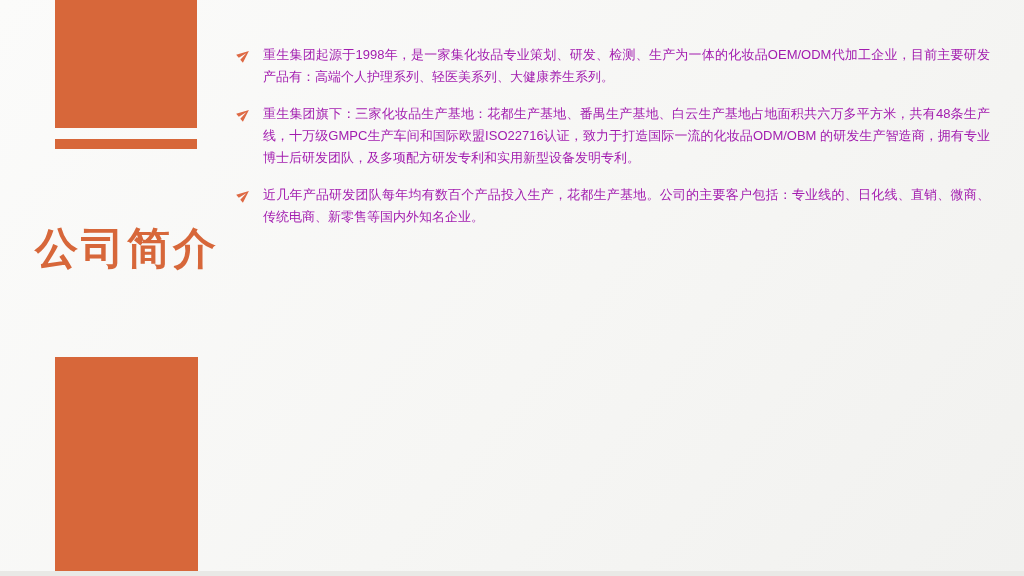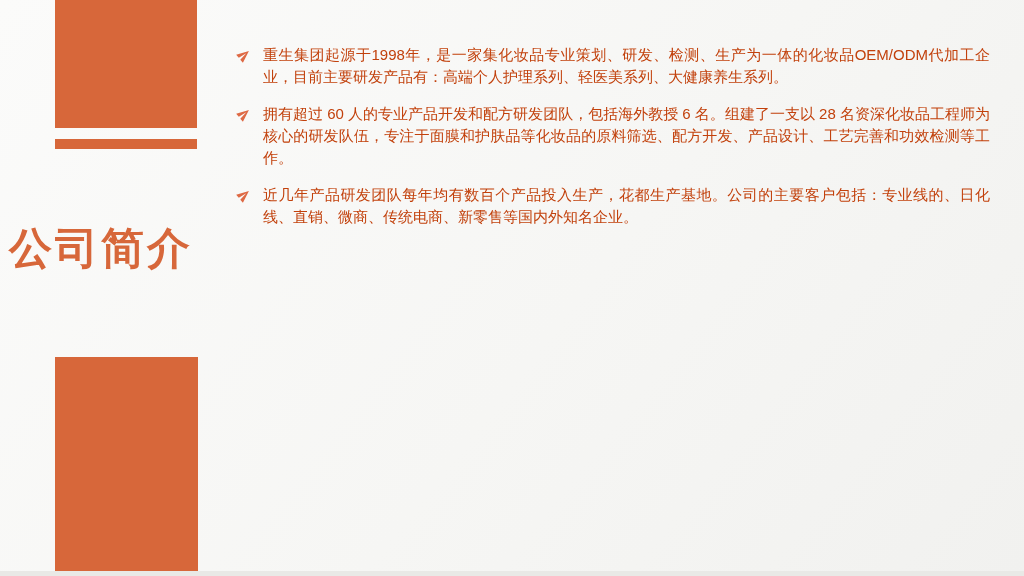--- a/index.html
+++ b/index.html
@@ -30,28 +30,29 @@
   .accent-bar {
     position: absolute;
     left: 55px;
     top: 139px;
     width: 142px;
     height: 10px;
     background: #D7673A;
   }
   .page-title {
     position: absolute;
-    left: 9px;
+    left: 27px;
     top: 220px;
     width: 200px;
     font-size: 43px;
     font-weight: 700;
     letter-spacing: 3px;
     color: #D7673A;
     white-space: nowrap;
+    text-align: center;
   }
   .decor-rect-bottom {
     position: absolute;
     left: 55px;
     top: 357px;
     width: 143px;
     height: 215px;
     background: #D7673A;
   }
   .bottom-strip {
@@ -86,23 +87,23 @@
   }
   .bullet-marker svg {
     width: 14px;
     height: 14px;
     transform: rotate(-40deg);
     fill: #DE6A45;
     display: block;
   }
   .bullet-text {
     flex: 1;
-    font-size: 15px;
+    font-size: 13px;
     line-height: 22px;
-    color: #c2410c;
+    color: #a21caf;
     text-align: justify;
   }
 </style>
 </head>
 <body>
 
 <div class="slide">
 
   <div class="decor-square-top"></div>
   <div class="accent-bar"></div>
@@ -115,31 +116,31 @@
 
       <li class="bullet-item">
         <span class="bullet-marker">
           <svg viewBox="0 0 24 24">
               <path d="M2.01 21L23 12 2.01 3 2 10l15 2-15 2z"></path>
             </svg>
         </span>
         <span class="bullet-text">重生集团起源于1998年，是一家集化妆品专业策划、研发、检测、生产为一体的化妆品OEM/ODM代加工企业，目前主要研发产品有：高端个人护理系列、轻医美系列、大健康养生系列。</span>
       </li>
 
-
-
-
       <li class="bullet-item">
         <span class="bullet-marker">
           <svg viewBox="0 0 24 24">
               <path d="M2.01 21L23 12 2.01 3 2 10l15 2-15 2z"></path>
             </svg>
         </span>
-        <span class="bullet-text">拥有超过 60 人的专业产品开发和配方研发团队，包括海外教授 6 名。组建了一支以 28 名资深化妆品工程师为核心的研发队伍，专注于面膜和护肤品等化妆品的原料筛选、配方开发、产品设计、工艺完善和功效检测等工作。</span>
+        <span class="bullet-text">重生集团旗下：三家化妆品生产基地：花都生产基地、番禺生产基地、白云生产基地占地面积共六万多平方米，共有48条生产线，十万级GMPC生产车间和国际欧盟ISO22716认证，致力于打造国际一流的化妆品ODM/OBM 的研发生产智造商，拥有专业博士后研发团队，及多项配方研发专利和实用新型设备发明专利。</span>
       </li>
+
+
+
 
       <li class="bullet-item">
         <span class="bullet-marker">
           <svg viewBox="0 0 24 24">
               <path d="M2.01 21L23 12 2.01 3 2 10l15 2-15 2z"></path>
             </svg>
         </span>
         <span class="bullet-text">近几年产品研发团队每年均有数百个产品投入生产，花都生产基地。公司的主要客户包括：专业线的、日化线、直销、微商、传统电商、新零售等国内外知名企业。</span>
       </li>
 

